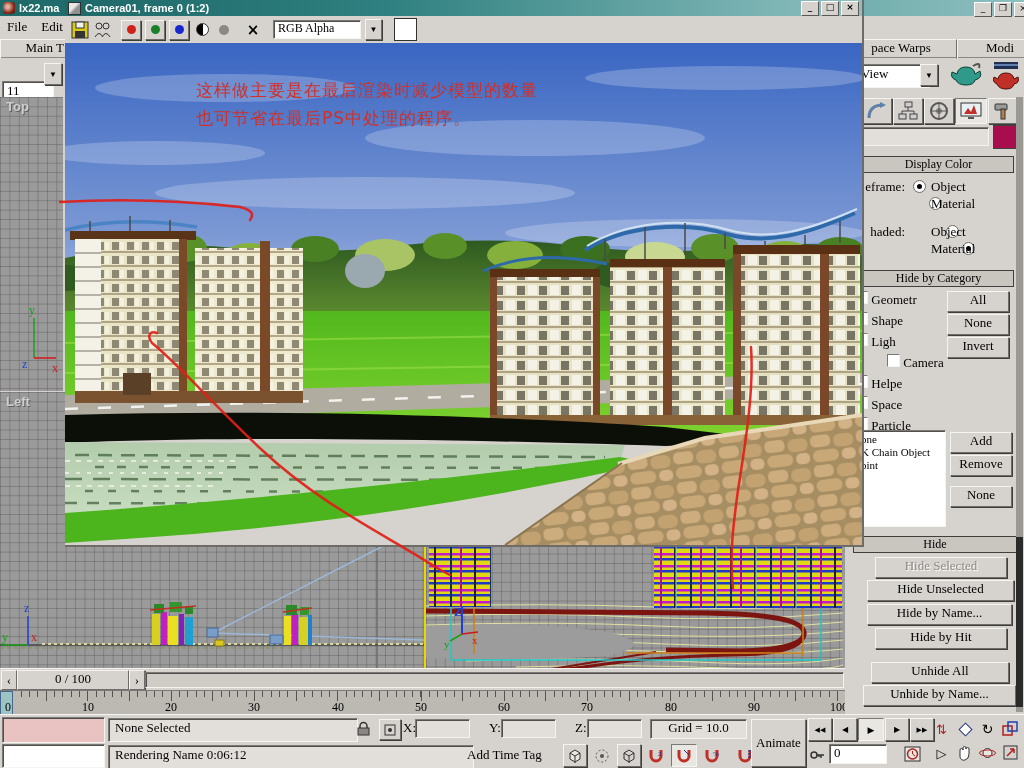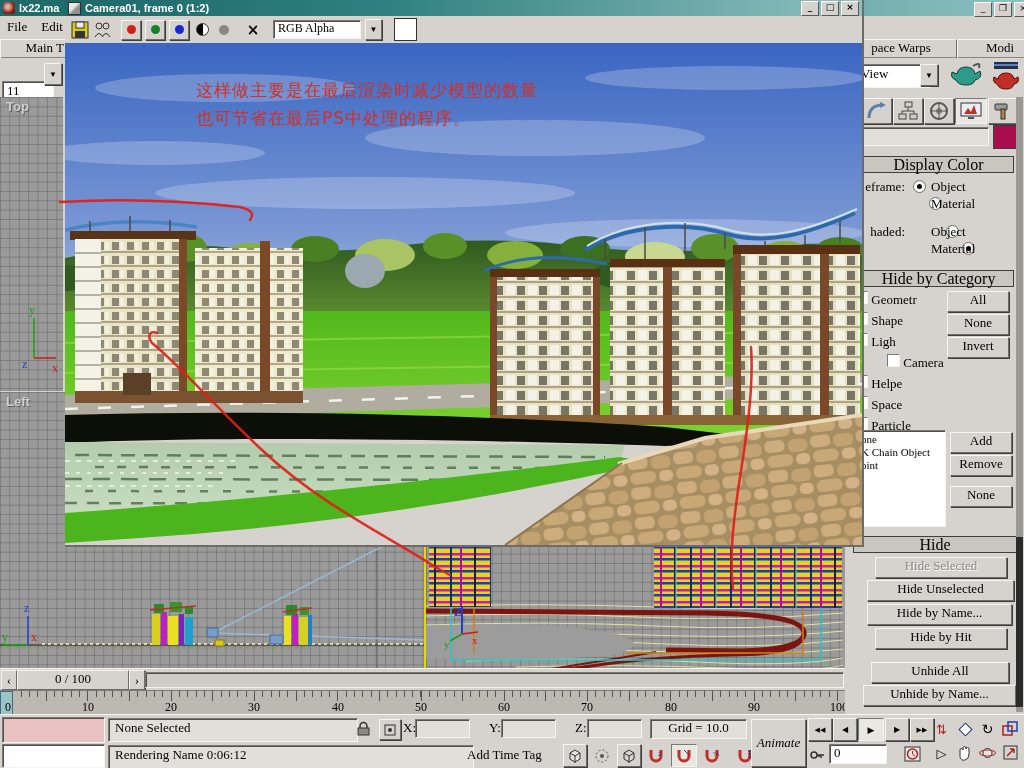--- a/index.html
+++ b/index.html
@@ -8,21 +8,21 @@
   .abs{position:absolute;}
   
   .titlebar{background:linear-gradient(90deg,#1e6868 0%,#2f8080 40%,#8fc0c0 100%);color:#fff;
             font-family:"Liberation Sans",sans-serif;font-weight:bold;font-size:11px;
             display:flex;align-items:center;padding:0 3px;}
   .winbtn{width:16px;height:13px;background:#d6d3ce;border:1px solid;border-color:#fff #5a5855 #5a5855 #fff;
           font-family:"DejaVu Sans",sans-serif;font-size:9px;line-height:10px;text-align:center;color:#000;margin-left:2px;}
   .raised{background:#d6d3ce;border:1px solid;border-color:#f6f4f0 #6e6c68 #6e6c68 #f6f4f0;box-shadow:1px 1px 0 #3f3e3c;}
   .sunken{background:#e2dfda;border:1px solid;border-color:#7b7975 #f6f4f0 #f6f4f0 #7b7975;box-shadow:inset 1px 1px 0 #51504d;}
   .sunken-white{background:#fff;border:1px solid;border-color:#7b7975 #f6f4f0 #f6f4f0 #7b7975;box-shadow:inset 1px 1px 0 #51504d;}
-  .rollout-hd{background:#c9c6bf;border:1px solid #403f3d;text-align:center;font-size:16px;line-height:15px;}
+  .rollout-hd{background:#c9c6bf;border:1px solid #403f3d;text-align:center;font-size:12px;line-height:15px;}
   .flat-icon{display:flex;align-items:center;justify-content:center;}
   .pressed{background:#e9e7e2;border:1px solid;border-color:#7b7975 #f6f4f0 #f6f4f0 #7b7975;}
   .chk{width:11px;height:11px;background:#fff;border:1px solid;border-color:#7b7975 #f6f4f0 #f6f4f0 #7b7975;display:inline-block;}
   .radio{width:11px;height:11px;border-radius:50%;background:#fff;border:1px solid #6e6c68;display:inline-block;position:relative;}
   .radio.sel::after{content:"";position:absolute;left:3px;top:3px;width:5px;height:5px;border-radius:50%;background:#000;}
   .vp{background-color:#9a9a9a;
       background-image:linear-gradient(rgba(90,90,90,.45) 1px,transparent 1px),
                        linear-gradient(90deg,rgba(90,90,90,.45) 1px,transparent 1px);
       background-size:9.4px 9.4px;}
   .vplabel{color:#cfcfcf;font-family:"Liberation Sans",sans-serif;font-weight:bold;font-size:13px;text-shadow:1px 1px 0 #5f5f5f;}
@@ -619,21 +619,21 @@
           </svg>
       </span>
       <span class="flat-icon" style="width:24px;height:21px;margin-left:6px;">
         <svg width="16" height="16">
             <path d="M3,2 v6 a5,5 0 0 0 10,0 v-6" fill="none" stroke="#c03028" stroke-width="3"></path>
             <path d="M11,3 h4 m-4,3 h4 m-4,3 h4" stroke="#203080"></path>
           </svg>
       </span>
     </div>
 
-    <div class="abs raised" style="left:751px;top:4px;width:53px;height:46px;display:flex;align-items:center;justify-content:center;font-style:italic;">Animate</div>
+    <div class="abs raised" style="left:751px;top:4px;width:53px;height:46px;display:flex;align-items:center;justify-content:center;">Animate</div>
 
     <div class="abs" style="left:808px;top:3px;display:flex;gap:1px;">
       <div class="raised flat-icon" style="width:22px;height:21px;font-size:7px;">◀◀</div>
       <div class="raised flat-icon" style="width:22px;height:21px;font-size:8px;">◀</div>
       <div class="pressed flat-icon" style="width:24px;height:21px;font-size:9px;">▶</div>
       <div class="raised flat-icon" style="width:22px;height:21px;font-size:8px;">▶</div>
       <div class="raised flat-icon" style="width:22px;height:21px;font-size:7px;">▶▶</div>
     </div>
     <div class="abs flat-icon" style="left:808px;top:30px;width:18px;height:20px;">
       <svg width="15" height="12">

